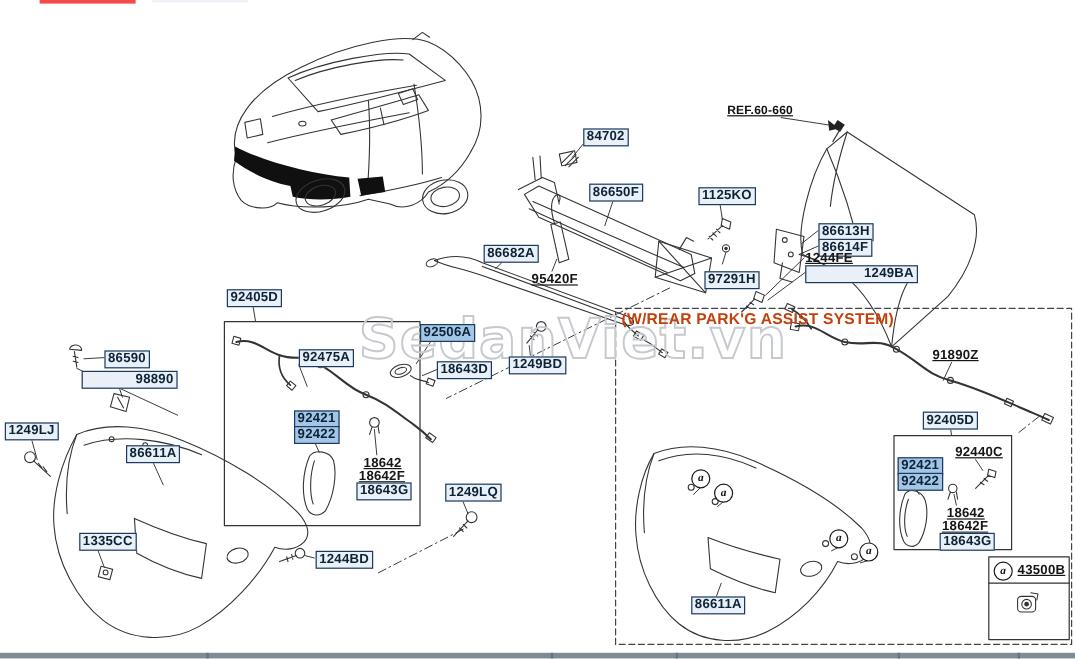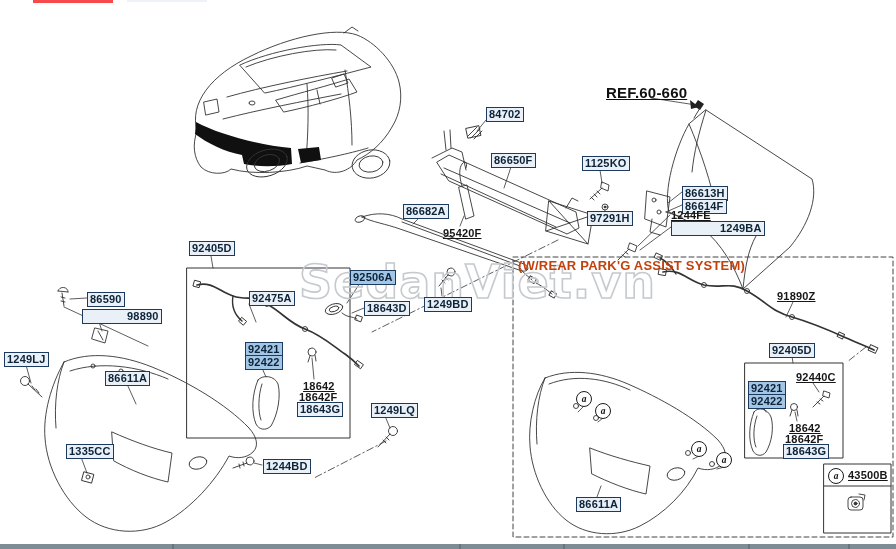--- a/index.html
+++ b/index.html
@@ -15,21 +15,21 @@
   .canvas{position:relative;width:896px;height:549px;background:#ffffff;overflow:hidden;
           font-family:"Liberation Sans",sans-serif;}
   svg.art{position:absolute;left:0;top:0;z-index:1;}
   svg.wm{position:absolute;left:0;top:0;z-index:2;pointer-events:none;}
   .lbl{position:absolute;z-index:3;font:700 11px/13px "Liberation Sans",sans-serif;
        color:#0c2236;letter-spacing:.2px;white-space:nowrap;}
   .lbl.box{background:var(--label-bg);border:1.4px solid var(--label-border);padding:0 2px;}
   .lbl.box-hl{background:var(--label-bg-hl);border:1.4px solid var(--label-border);padding:0 2px;}
   .lbl.text{color:#161616;line-height:11px;text-decoration:underline;}
   .lbl.text-lg{color:#c2410c;font-size:13px;}
-  .lbl.ref{color:#101010;font-size:15px;text-decoration:underline;}
+  .lbl.ref{color:#101010;font-size:10px;text-decoration:underline;}
   .marker{position:absolute;z-index:3;width:14px;height:14px;border:1.3px solid #1b1b1b;
           border-radius:50%;background:#fff;display:flex;align-items:center;justify-content:center;
           font:italic 700 9.5px "Liberation Serif",serif;color:#111;
           transform:translate(-50%,-50%);}
   .top-red{position:absolute;left:33px;top:0;width:80px;height:3px;background:var(--top-red);z-index:4;}
   .top-light{position:absolute;left:127px;top:0;width:80px;height:2px;background:#eef2f7;z-index:4;}
   .bottom-bar{position:absolute;left:0;bottom:0;width:896px;height:5px;background:var(--bottom-bar);z-index:4;}
   .bottom-bar i{position:absolute;top:0;width:2px;height:100%;background:#67767f;}
 </style>
 </head>
@@ -239,30 +239,30 @@
 
   <div>
       <div class="lbl box" style="left: 467px; top: 107px; margin-left: 19px;">84702</div>
       <div class="lbl box" style="left: 491px; top: 153px;">86650F</div>
       <div class="lbl box" style="left: 582px; top: 156px;">1125KO</div>
       <div class="lbl ref" style="left: 606px; top: 86px;">REF.60-660</div>
       <div class="lbl box" style="left: 682px; top: 186px;">86613H</div>
       <div class="lbl box" style="left: 682px; top: 199px;">86614F</div>
       <div class="lbl text" style="left: 671px; top: 210px;">1244FE</div>
       <div class="lbl box" style="left: 671px; top: 221px; padding-left: 48px;">1249BA</div>
-      <div class="lbl box" style="left: 587px; top: 211px;">97291H</div>
+      <div class="lbl box" style="left: 587px; top: 226px;">97291H</div>
       <div class="lbl text" style="left: 443px; top: 228px;">95420F</div>
       <div class="lbl box" style="left: 403px; top: 204px;">86682A</div>
       <div class="lbl box" style="left: 189px; top: 241px;">92405D</div>
       <div class="lbl box-hl" style="left: 350px; top: 270px;">92506A</div>
       <div class="lbl box" style="left: 249px; top: 291px;">92475A</div>
       <div class="lbl box" style="left: 364px; top: 301px;">18643D</div>
       <div class="lbl box" style="left: 424px; top: 297px;">1249BD</div>
       <div class="lbl box" style="left: 87px; top: 292px;">86590</div>
-      <div class="lbl box" style="left: 82px; top: 309px; padding-left: 44px;">98890</div>
+      <div class="lbl box" style="left: 68px; top: 309px; padding-left: 44px;">98890</div>
       <div class="lbl box" style="left: 4px; top: 352px;">1249LJ</div>
       <div class="lbl box" style="left: 105px; top: 371px;">86611A</div>
       <div class="lbl box-hl" style="left: 245px; top: 342px;">92421</div>
       <div class="lbl box-hl" style="left: 245px; top: 355px;">92422</div>
       <div class="lbl text" style="left: 303px; top: 381px;">18642</div>
       <div class="lbl text" style="left: 299px; top: 392px;">18642F</div>
       <div class="lbl box" style="left: 297px; top: 402px;">18643G</div>
       <div class="lbl box" style="left: 371px; top: 403px;">1249LQ</div>
       <div class="lbl box" style="left: 66px; top: 444px;">1335CC</div>
       <div class="lbl box" style="left: 263px; top: 459px;">1244BD</div>

